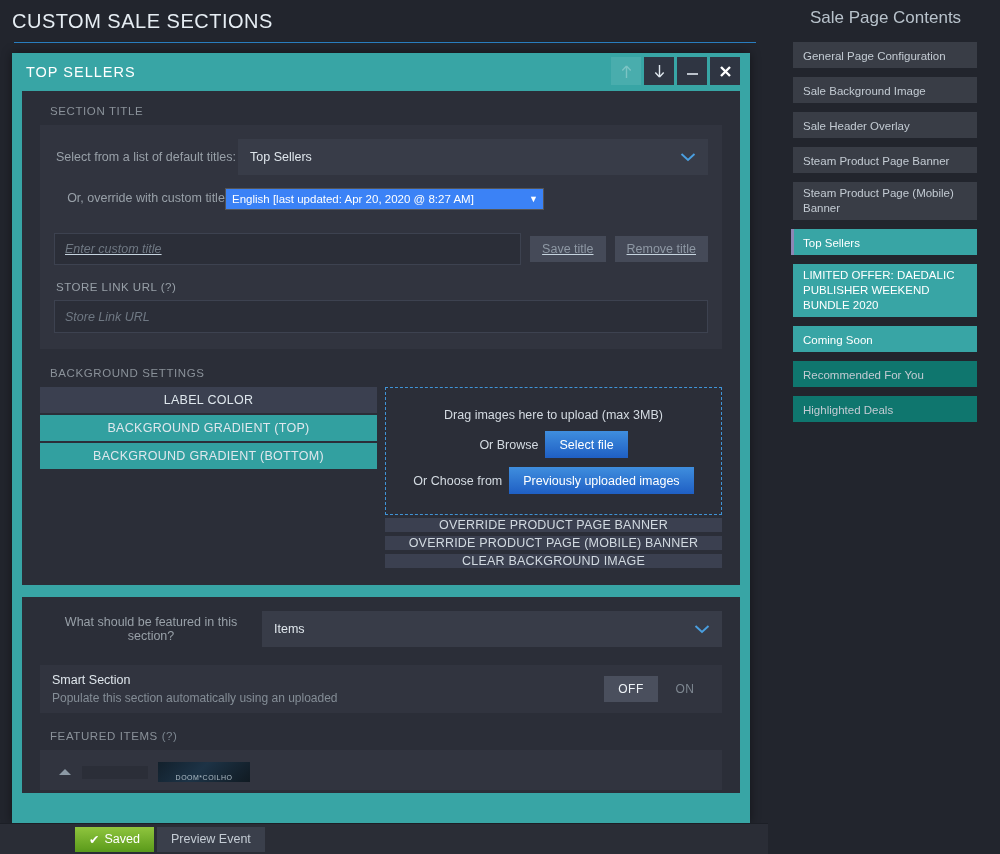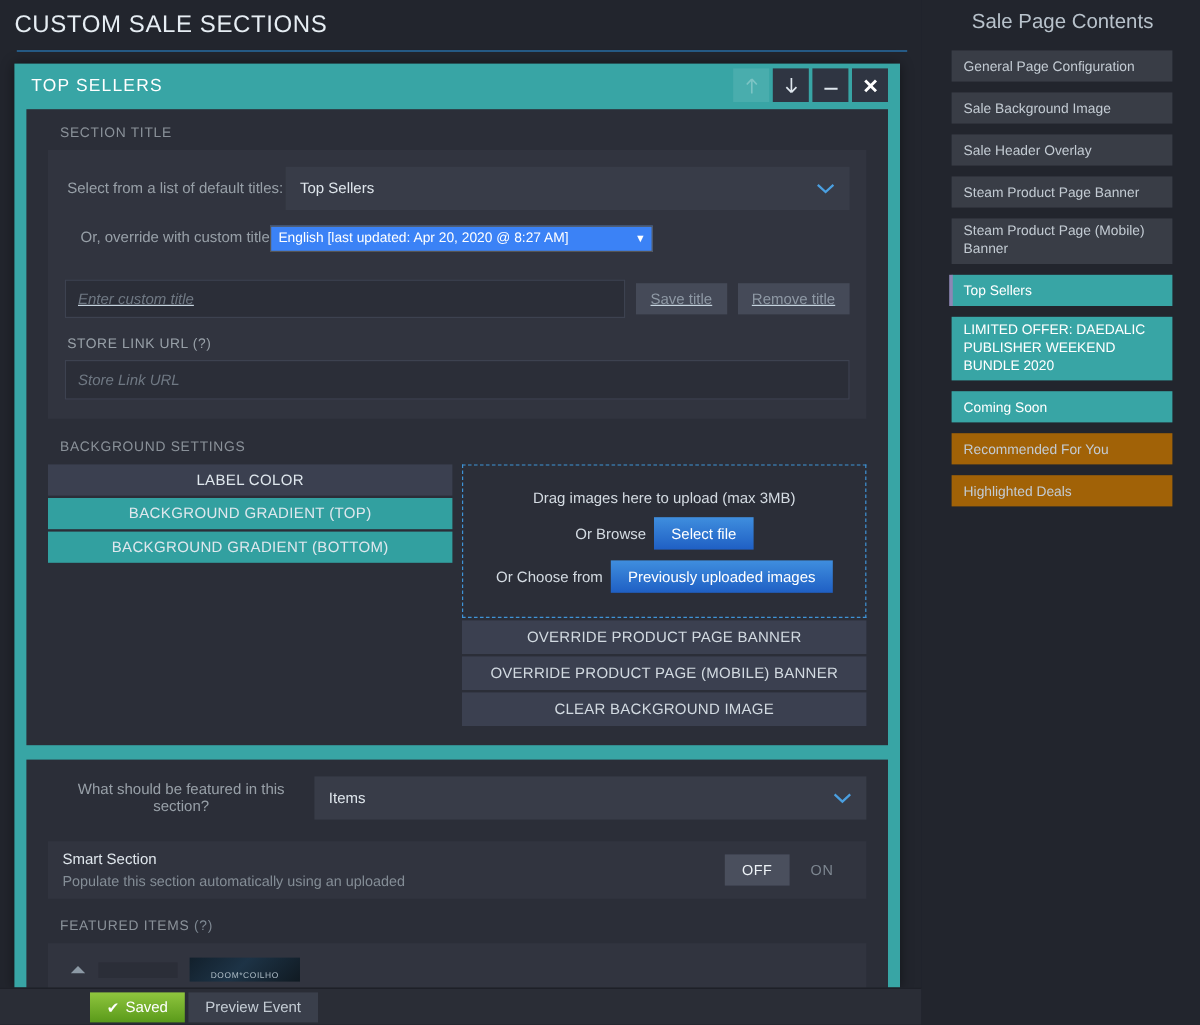--- a/index.html
+++ b/index.html
@@ -153,21 +153,21 @@
   .dz-row { display: flex; align-items: center; gap: 7px; }
   .dz-row .lbl { font-size: 12.5px; color: #d4dbe2; }
   .blue-btn {
     background: linear-gradient(180deg,#3f8ede 0%,#1f5fc4 100%);
     color: #ffffff; font-size: 12.5px;
     border: none; cursor: pointer; height: 27px;
     padding: 0 14px;
     font-family: "Liberation Sans", sans-serif;
   }
   .ov-btn {
-    width: 100%; height: 28px; margin-top: 2px;
+    width: 100%; height: 14px; margin-top: 2px;
     background: #3b4050; color: #d2dae1;
     font-size: 12.5px; border: none; cursor: pointer;
     font-family: "Liberation Sans", sans-serif;
     letter-spacing: .2px;
   }
 
   
   .feat-row { display: flex; align-items: center; padding: 0 18px; }
   .feat-row .field-label { width: 222px; }
   #smart-box {
@@ -219,21 +219,21 @@
   }
   #sb-list { padding: 14px 23px 0 25px; }
   .sb-item {
     min-height: 26px; margin-bottom: 9px;
     display: flex; align-items: flex-end;
     padding: 4px 0 4px 10px;
     font-size: 11.5px; cursor: pointer;
     position: relative; line-height: 15px;
   }
   .sb-item.grey { background: #393d46; color: #c3cbd3; }
-  .sb-item.dark { background: #a16207; color: #c3cbd3; }
+  .sb-item.dark { background: #0f766e; color: #c3cbd3; }
   .sb-item.teal { background: #38a5a5; color: #ffffff; }
   .sb-item.active::before {
     content: ""; position: absolute; left: -2px; top: 0; bottom: 0;
     width: 3px; background: #8d86b5;
   }
 
   
   #bottom-bar {
     position: absolute; left: 0; bottom: 0;
     width: 768px; height: 31px;

